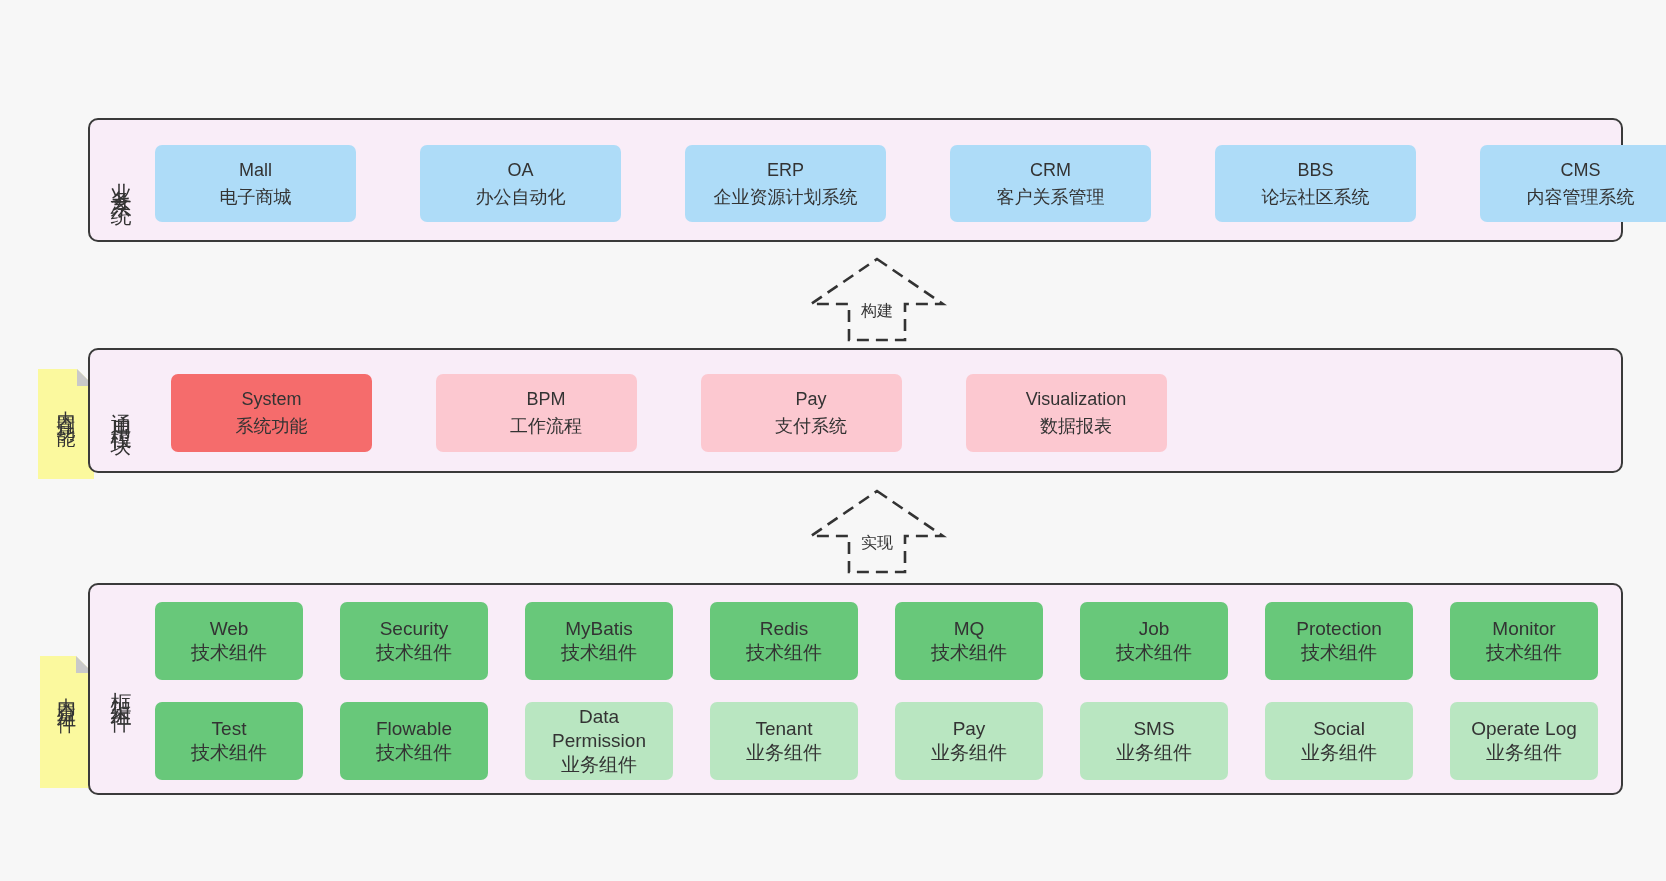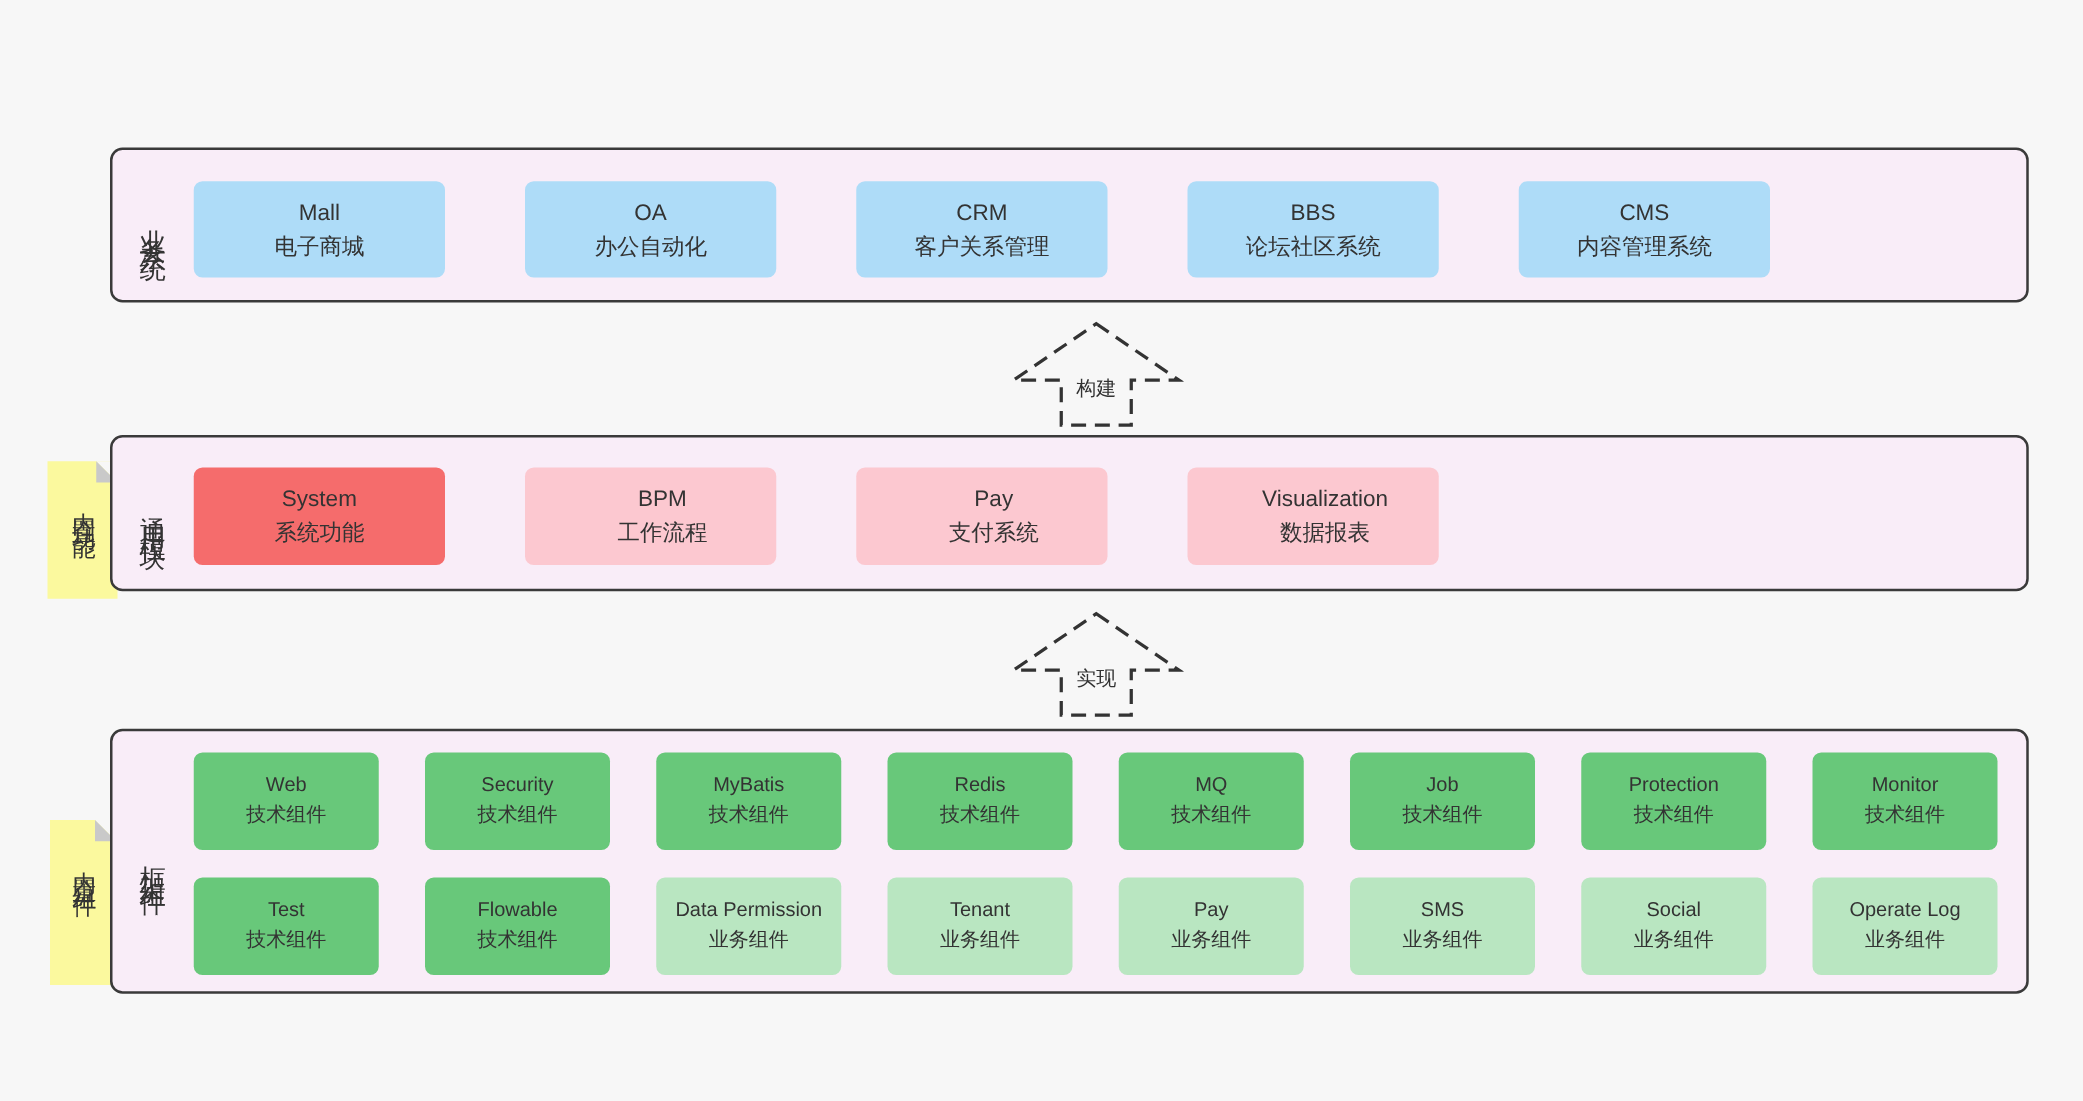--- a/index.html
+++ b/index.html
@@ -17,34 +17,34 @@
   #band2{top:348px;height:125px;}
   #band3{top:583px;height:212px;}
   .band-label{
     position:absolute;left:0;top:0;bottom:0;width:62px;
     display:flex;align-items:center;justify-content:center;
     writing-mode:vertical-rl;text-orientation:upright;
     font-size:21px;letter-spacing:7px;color:#333;
   }
   .boxes{position:absolute;left:65px;display:flex;gap:64px;}
   #band1 .boxes{top:25px;}
-  #band2 .boxes{top:24px;}
+  #band2 .boxes{top:24px;margin-left:16px;}
   .boxes-sm{position:absolute;left:65px;display:flex;gap:37px;}
   #row1{top:17px;}
   #row2{top:117px;}
   
   .box{
     box-sizing:border-box;display:flex;flex-direction:column;
     align-items:center;justify-content:center;text-align:center;
     border-radius:7px;color:#333;
   }
   .box .nm,.box .ds{display:block;}
   .band12{width:201px;height:77px;font-size:18px;line-height:27px;}
   #band2 .band12{height:78px;}
-  .band3{width:148px;height:78px;font-size:16px;line-height:24px;padding:0 13px;}
+  .band3{width:148px;height:78px;font-size:19px;line-height:24px;padding:0 13px;}
   .c-blue{background:#aedcf8;}
   .c-red{background:#f56c6c;}
   .c-pink{background:#fcc8d0;padding-left:19px;}
   .c-gdark{background:#68c87a;}
   .c-glight{background:#b9e6c1;}
   
   .sticky{position:absolute;background:#fbf99e;}
   .sticky span{
     position:absolute;top:26px;left:50%;transform:translateX(-50%);
     writing-mode:vertical-rl;text-orientation:upright;
@@ -80,20 +80,24 @@
   <div class="boxes">
     <div class="box band12 c-blue">
       <span class="nm">Mall</span>
       <span class="ds">电子商城</span>
     </div>
     <div class="box band12 c-blue">
       <span class="nm">OA</span>
       <span class="ds">办公自动化</span>
     </div>
     <div class="box band12 c-blue">
+      <span class="nm">ERP</span>
+      <span class="ds">企业资源计划系统</span>
+    </div>
+    <div class="box band12 c-blue">
       <span class="nm">CRM</span>
       <span class="ds">客户关系管理</span>
     </div>
     <div class="box band12 c-blue">
       <span class="nm">BBS</span>
       <span class="ds">论坛社区系统</span>
     </div>
     <div class="box band12 c-blue">
       <span class="nm">CMS</span>
       <span class="ds">内容管理系统</span>

